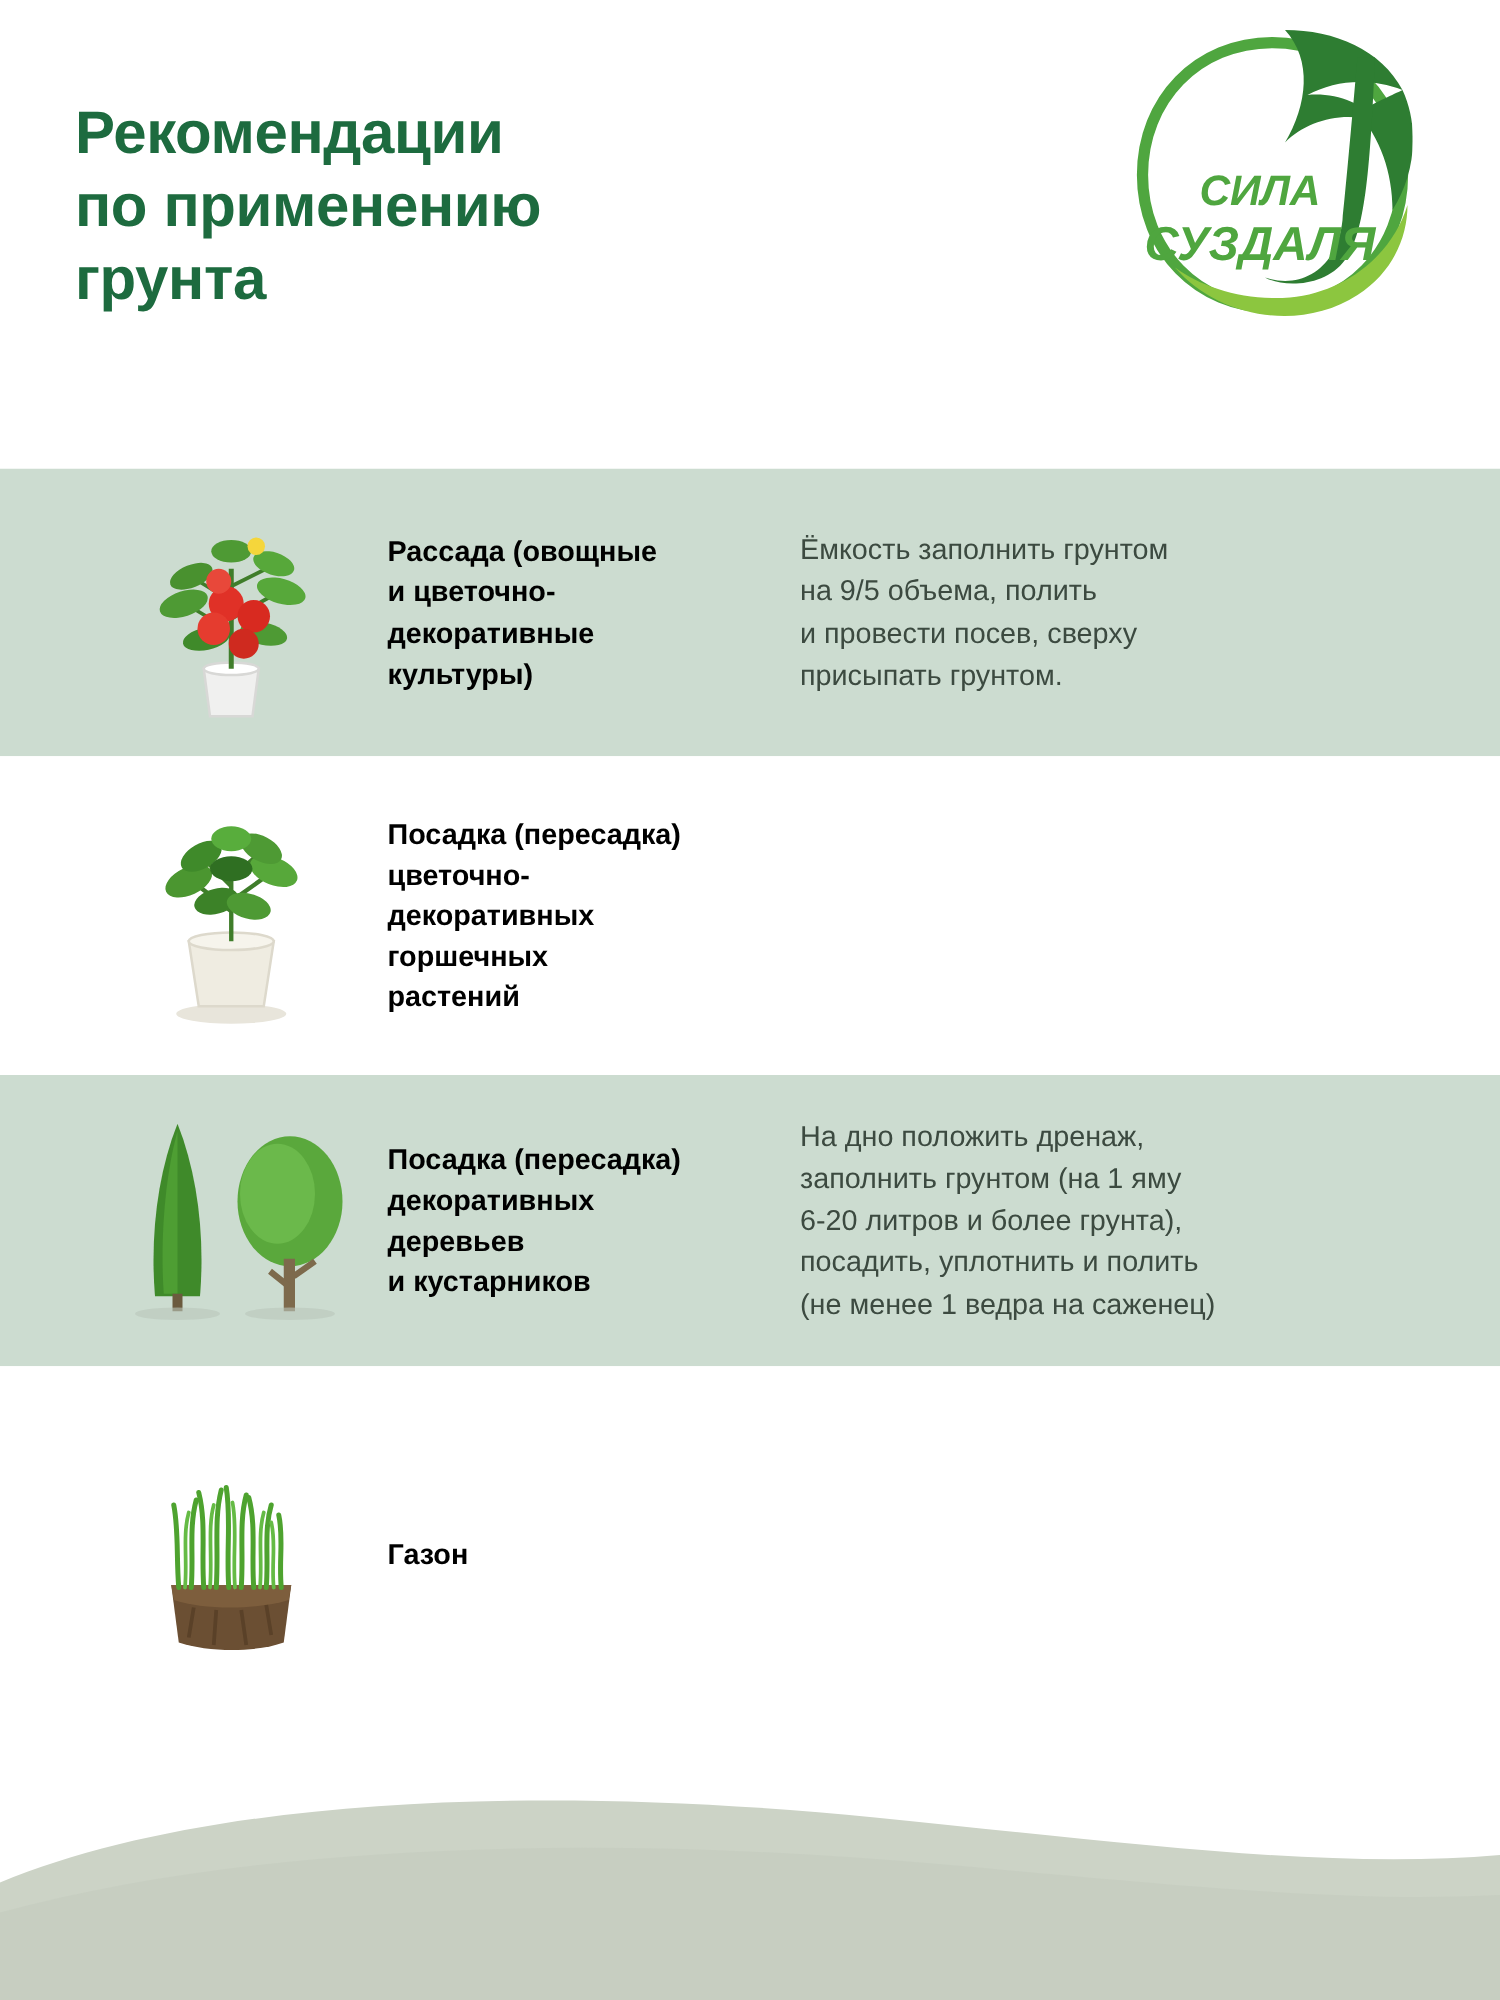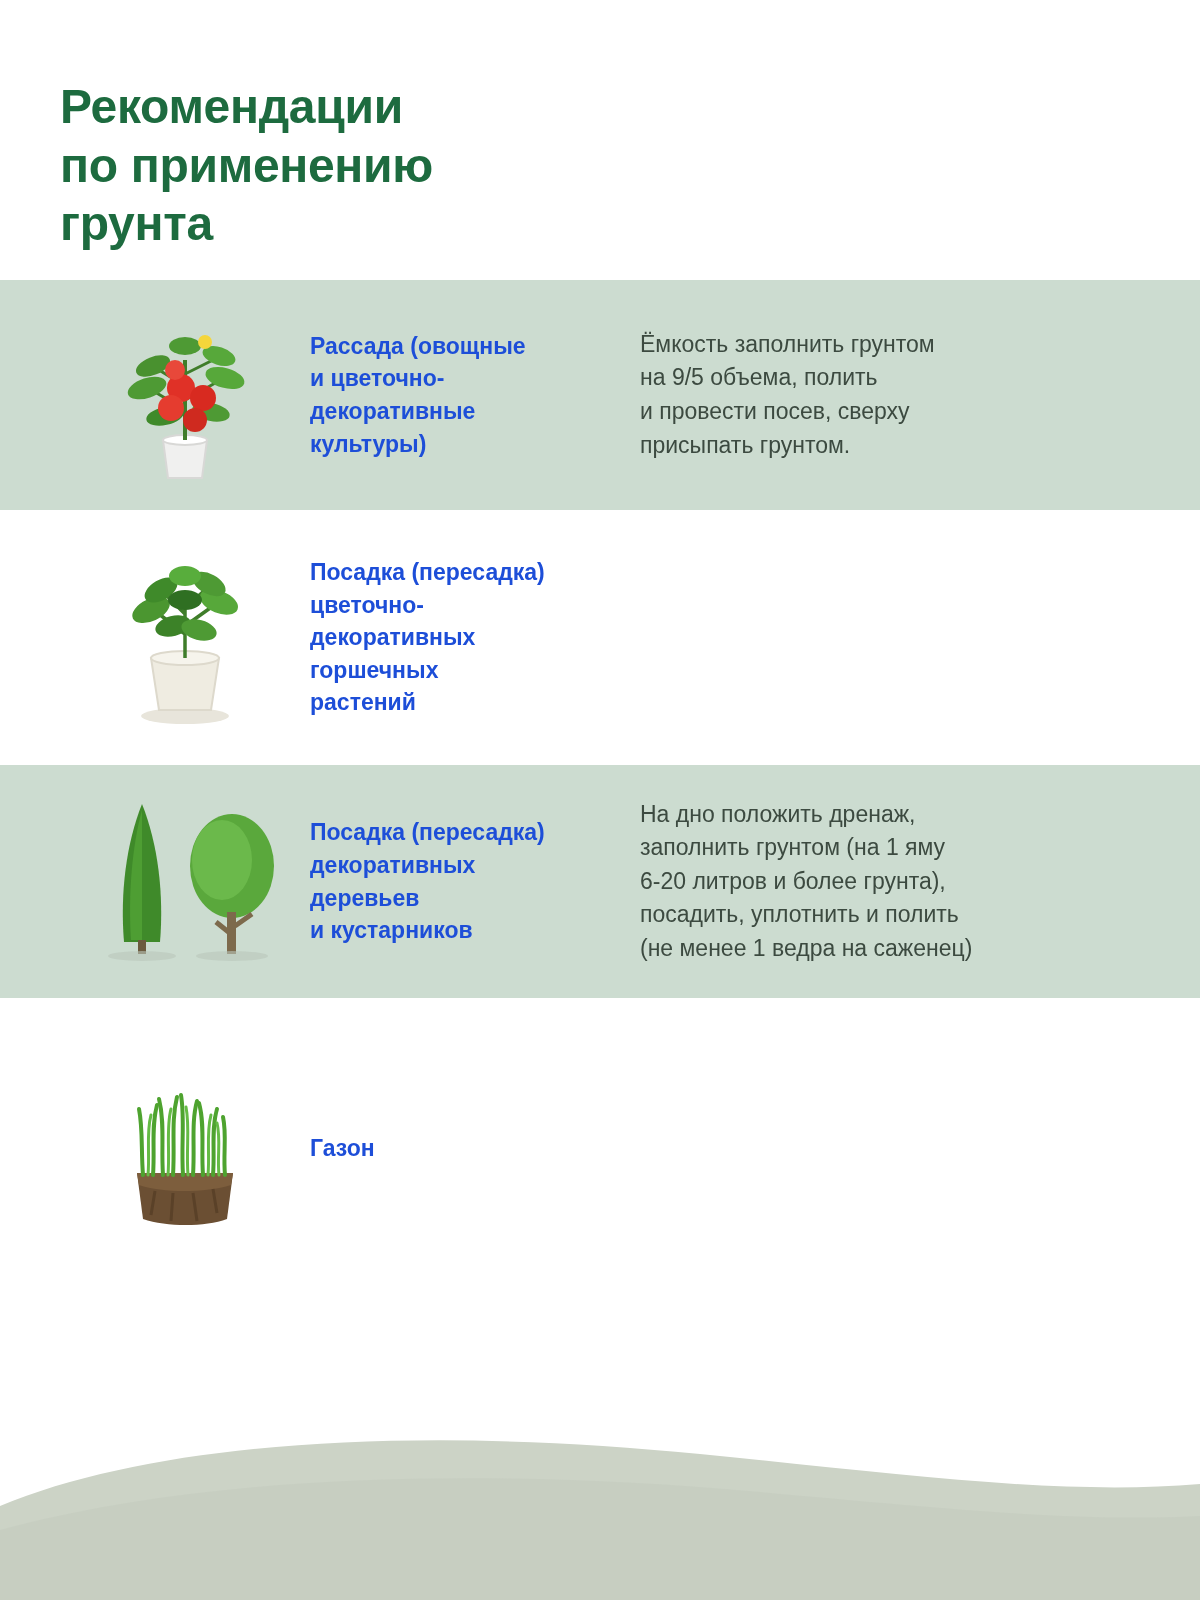--- a/index.html
+++ b/index.html
@@ -14,21 +14,21 @@
     position: relative;
     width: 1200px;
     height: 1600px;
     background: #ffffff;
     overflow: hidden;
   }
 
   
   .header {
     position: relative;
-    height: 280px;
+    height: 375px;
     padding: 78px 60px 0 60px;
   }
   .page-title {
     font-size: 48px;
     line-height: 1.22;
     font-weight: bold;
     color: #1d6b3f;
     letter-spacing: -0.3px;
     white-space: pre-line;
     max-width: 640px;
@@ -66,21 +66,21 @@
   }
   .row-img svg { display: block; }
 
   .row-title {
     flex: 0 0 330px;
     width: 330px;
     padding-right: 24px;
     font-size: 23px;
     line-height: 1.42;
     font-weight: bold;
-    color: #1d4ed8;
+    color: #000000;
     white-space: pre-line;
   }
   .row-text {
     flex: 1 1 auto;
     font-size: 23px;
     line-height: 1.46;
     color: #3c4a40;
     white-space: pre-line;
   }
 
@@ -102,20 +102,36 @@
 </head>
 <body>
 
 <div class="page">
 
   <div class="header">
     <h1 class="page-title">Рекомендации
 по применению
 грунта</h1>
 
+    <div class="logo">
+      <svg viewBox="0 0 230 260" xmlns="http://www.w3.org/2000/svg">
+
+        <path d="M118 16 C58 16 14 62 14 122 C14 182 58 228 118 228 C178 228 222 182 222 122 C222 62 178 16 118 16 Z" fill="none" stroke="#4fa63f" stroke-width="9"></path>
+
+        <path d="M128 6 C168 6 205 22 222 54 C196 44 168 46 146 58 C168 56 190 64 204 80 C176 70 146 78 128 96 C146 66 150 30 128 6 Z" fill="#2e7d32"></path>
+        <path d="M222 54 C236 84 232 122 214 150 C214 120 204 92 186 72 C204 62 214 58 222 54 Z" fill="#2e7d32"></path>
+
+        <path d="M40 196 C74 236 140 248 186 218 C214 200 226 172 226 146 C214 186 176 216 132 220 C96 223 62 212 40 196 Z" fill="#8cc63f"></path>
+
+        <path d="M186 28 C186 28 178 120 174 158 C170 196 142 214 112 204 C126 212 160 212 176 190 C192 168 196 120 200 28 Z" fill="#2e7d32"></path>
+
+        <text x="108" y="146" text-anchor="middle" font-family="Liberation Sans, sans-serif" font-size="34" font-weight="bold" font-style="italic" fill="#4fa63f">СИЛА</text>
+        <text x="108" y="190" text-anchor="middle" font-family="Liberation Sans, sans-serif" font-size="38" font-weight="bold" font-style="italic" fill="#4fa63f">СУЗДАЛЯ</text>
+      </svg>
+    </div>
   </div>
 
   <div class="rows">
 
     <div class="row alt row-1">
       <div class="row-img">
         <svg width="200" height="190" viewBox="0 0 200 190" xmlns="http://www.w3.org/2000/svg">
 
           <path d="M78 140 L122 140 L117 178 L83 178 Z" fill="#f0f0ef" stroke="#d8d8d6" stroke-width="2"></path>
           <ellipse cx="100" cy="140" rx="22" ry="5" fill="#ffffff" stroke="#d8d8d6" stroke-width="2"></ellipse>

